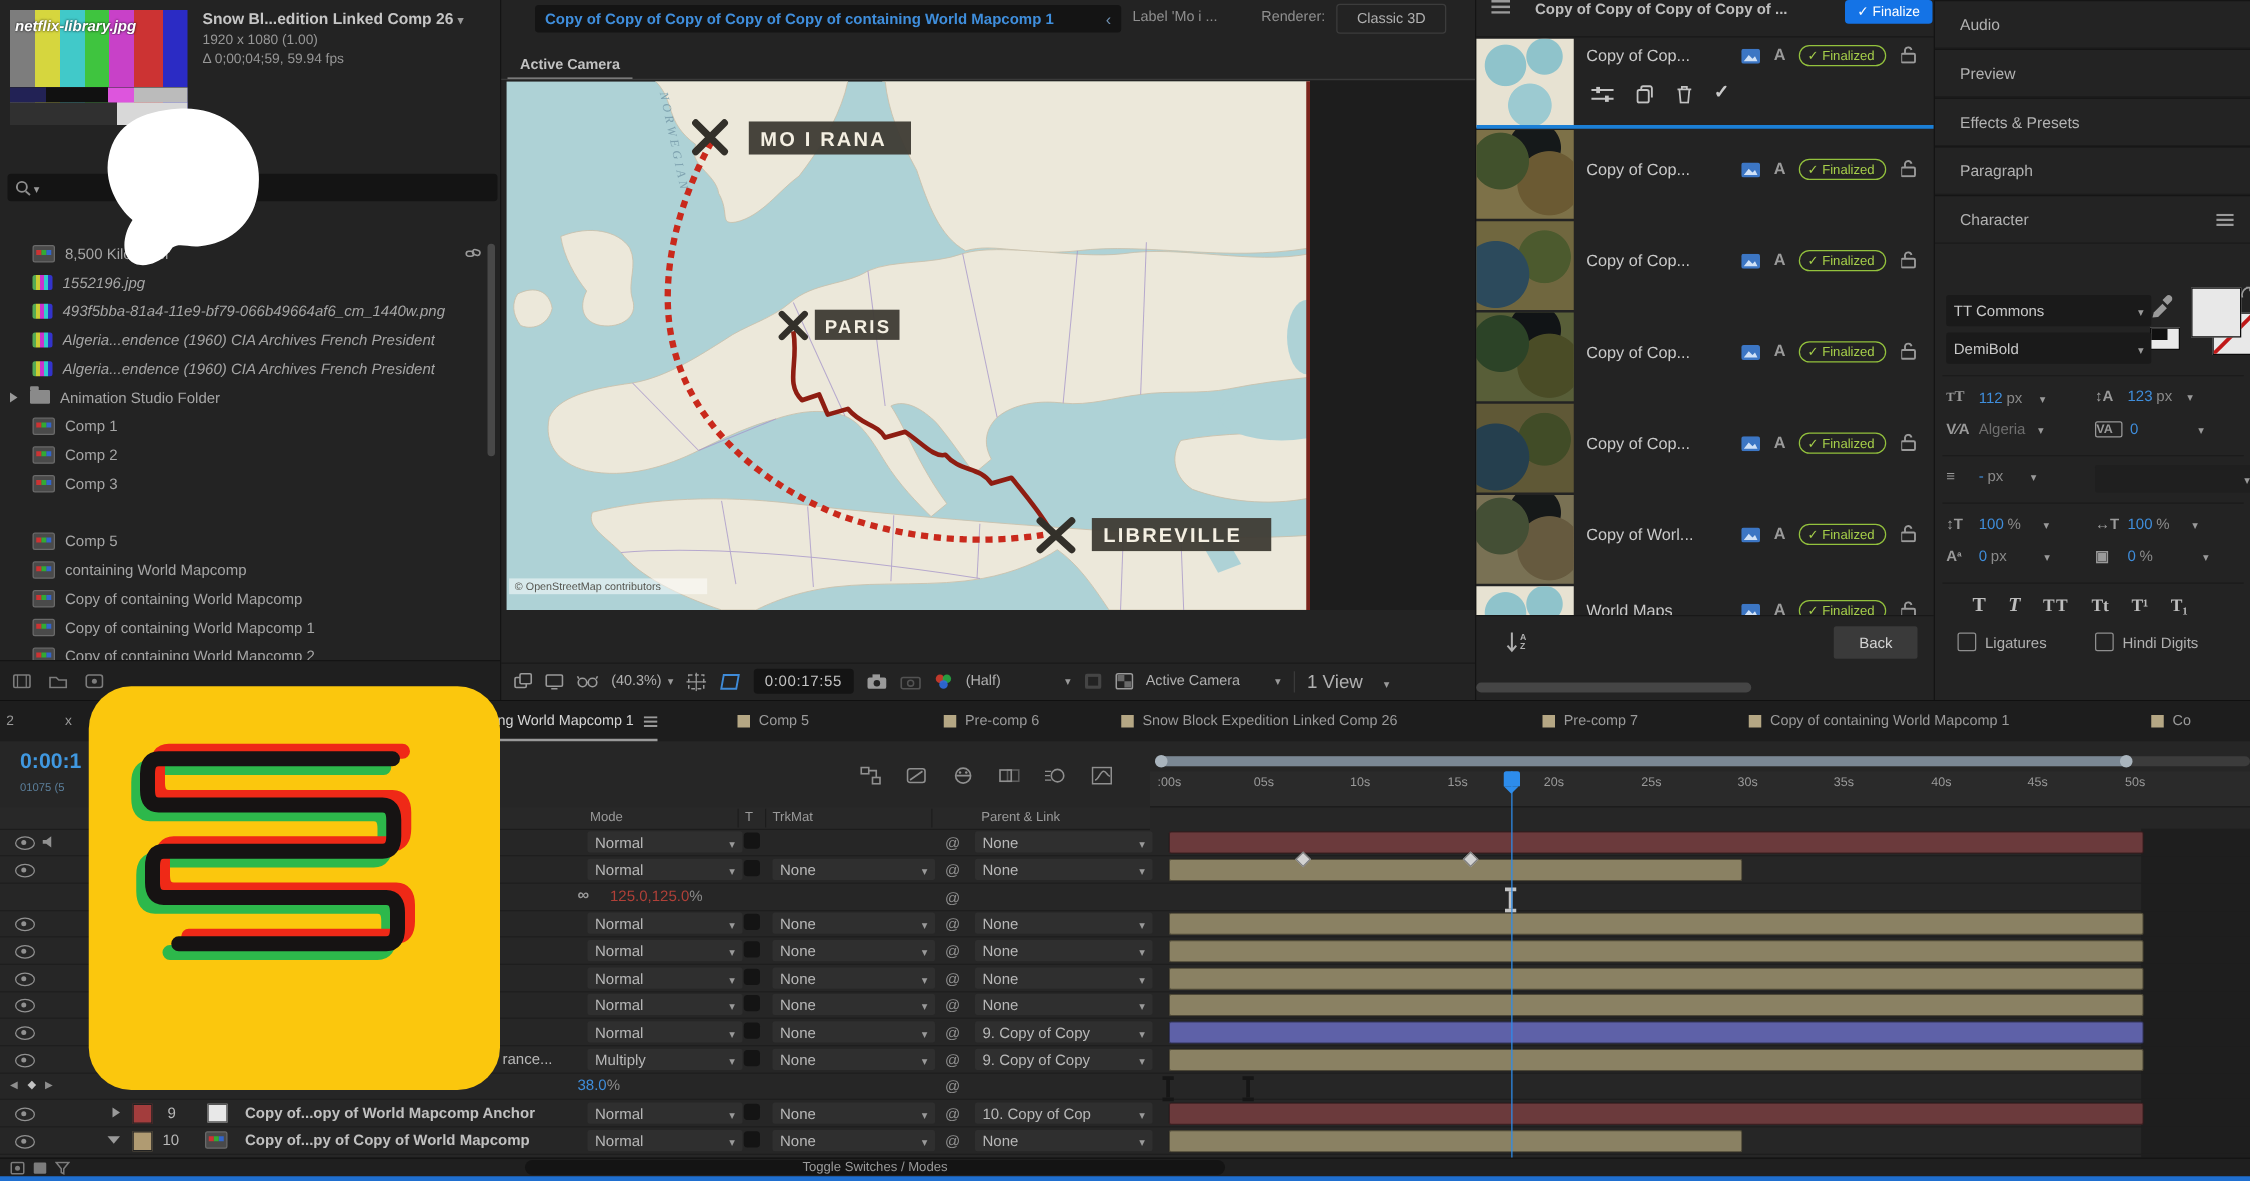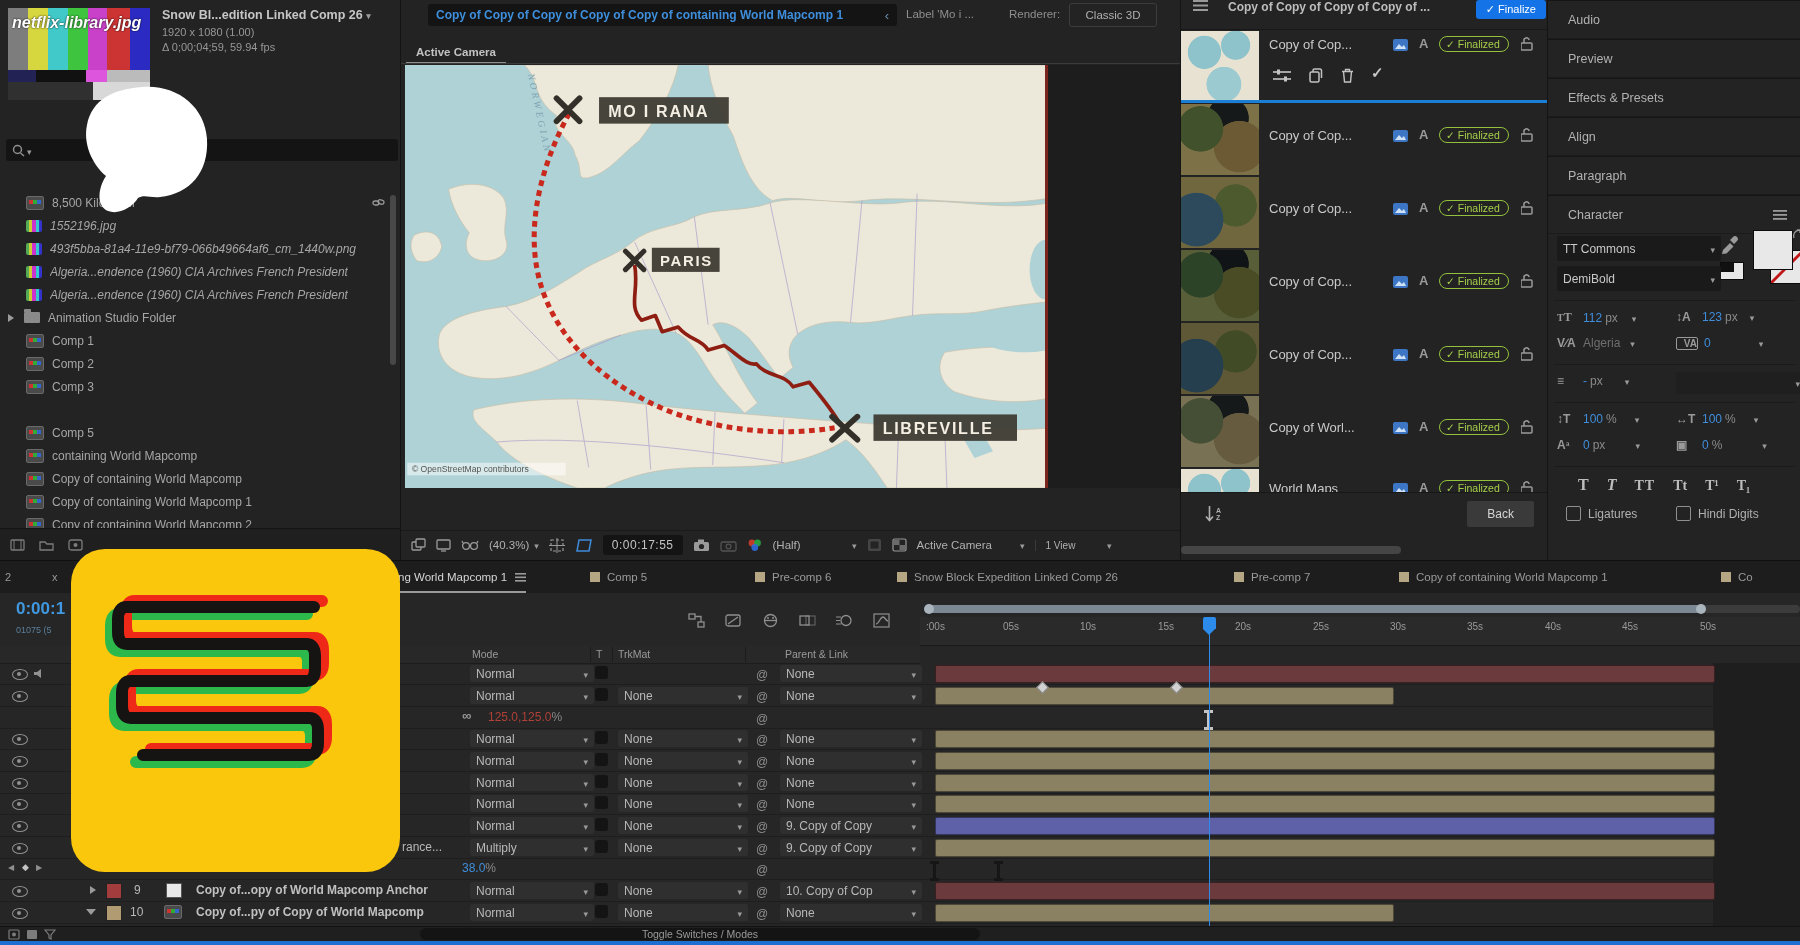--- a/index.html
+++ b/index.html
@@ -57,21 +57,21 @@
 <body>
 
 <div id="app">
 
   <div class="abs" style="left:0;top:0;width:400px;height:560px;background:#232323">
     <div class="abs" style="left:8px;top:8px;width:142px;height:92px;background:
       linear-gradient(180deg,transparent 0 62px,#222 62px 74px,transparent 74px),
       linear-gradient(90deg,#7d7d7d 0 14%,#d6d63e 14% 28%,#41c9c9 28% 42%,#3fc43f 42% 56%,#c841c8 56% 70%,#c33 70% 86%,#2b2bc4 86% 100%);position:absolute">
       <div class="abs" style="left:0;top:62px;width:142px;height:12px;background:linear-gradient(90deg,#225 0 20%,#111 20% 55%,#d5d 55% 70%,#bbb 70% 100%)"></div>
       <div class="abs" style="left:0;top:74px;width:142px;height:18px;background:linear-gradient(90deg,#303030 0 60%,#d8d8d8 60% 100%)"></div>
-      <span class="abs txt" style="left:4px;top:6px;width:134px;color:#fff;font-size:16px;font-weight:bold;font-style:italic;text-shadow:0 0 2px #000">netflix-library.jpg</span>
+      <span class="abs txt" style="left:4px;top:6px;width:134px;color:#fff;font-size:12px;font-weight:bold;font-style:italic;text-shadow:0 0 2px #000">netflix-library.jpg</span>
     </div>
     <div class="abs txt" style="left:162px;top:8px;width:230px;font-size:12.5px;font-weight:bold;color:#c6c6c6">
       <span>Snow Bl...edition Linked Comp 26</span> <span class="chevonly"></span>
     </div>
     <div class="abs txt" style="left:162px;top:26px;width:230px;font-size:11px;color:#979797">1920 x 1080 (1.00)</div>
     <div class="abs txt" style="left:162px;top:41px;width:230px;font-size:11px;color:#979797">Δ 0;00;04;59, 59.94 fps</div>
 
     <div class="abs well" style="left:6px;top:139px;width:386px;height:22px;display:flex;align-items:center;padding-left:6px">
       <span>
         <svg width="13" height="13" viewBox="0 0 13 13">
@@ -318,21 +318,21 @@
           <svg width="15" height="14">
             <rect x="1" y="1" width="13" height="12" rx="1.5" fill="none" stroke="#9a9a9a" stroke-width="1.2"></rect>
             <rect x="2" y="2" width="5.5" height="5" fill="#9a9a9a" opacity=".6"></rect>
             <rect x="7.5" y="7" width="5.5" height="5" fill="#9a9a9a" opacity=".6"></rect>
           </svg>
         </span>
       <span style="display:flex;align-items:center;font-size:11.5px;color:#b0b0b0;width:108px">
           <span style="flex:1">Active Camera</span>
           <span class="chevonly"></span>
         </span>
-      <span style="display:flex;align-items:center;font-size:10px;color:#b0b0b0;width:66px;border-left:1px solid #3a3a3a;padding-left:10px">
+      <span style="display:flex;align-items:center;font-size:15px;color:#b0b0b0;width:66px;border-left:1px solid #3a3a3a;padding-left:10px">
           <span style="flex:1">1 View</span>
           <span class="chevonly"></span>
         </span>
     </div>
   </div>
 
   <div class="abs" style="left:1180px;top:0;width:367px;height:560px;background:#232323;border-left:1px solid #141414">
     <div class="abs" style="left:0;top:0;width:367px;height:29px;border-bottom:1px solid #181818;display:flex;align-items:flex-start">
       <span style="margin-left:12px">
           <svg width="15" height="11">
@@ -513,23 +513,20 @@
 
   <div class="abs" style="left:1547px;top:0;width:253px;height:560px;background:#232323;border-left:1px solid #141414">
     <div class="hdr" style="height:37px">
         <span>Audio</span>
       </div>
     <div class="hdr" style="height:37px">
         <span>Preview</span>
       </div>
     <div class="hdr" style="height:37px">
         <span>Effects &amp; Presets</span>
-      </div>
-    <div class="hdr" style="height:37px">
-        <span>Align</span>
       </div>
     <div class="hdr" style="height:37px">
         <span>Paragraph</span>
       </div>
     <div class="hdr" style="height:37px">
       <span style="flex:1">Character</span>
       <span style="margin-right:14px">
           <svg width="14" height="10">
             <rect width="14" height="1.8" y="0" fill="#9a9a9a"></rect>
             <rect width="14" height="1.8" y="4" fill="#9a9a9a"></rect>
@@ -579,21 +576,21 @@
       <span class="bluev">123</span>
         <span class="unit">px</span>
       <span class="chevonly" style="margin-left:12px"></span>
     </div>
     <div class="charrow" style="left:9px;top:336px">
       <span class="cicon">V∕A</span>
       <span style="color:#6f6f6f">Algeria</span>
       <span class="chevonly" style="margin-left:10px"></span>
     </div>
     <div class="charrow" style="left:128px;top:336px">
-      <span class="cicon" style="border:1px solid #9a9a9a;border-radius:2px;width:20px;text-align:right;margin-right:6px;font-size:10px">VA</span>
+      <span class="cicon" style="border:1px solid #9a9a9a;border-radius:2px;width:20px;text-align:left;margin-right:6px;font-size:10px">VA</span>
       <span class="bluev">0</span>
       <span class="chevonly" style="margin-left:48px"></span>
     </div>
     <div class="hline" style="left:6px;top:364px;width:241px"></div>
 
     <div class="charrow" style="left:9px;top:374px">
       <span class="cicon">≡</span>
       <span class="bluev" style="color:#3f8edc">-</span>
         <span class="unit">px</span>
       <span class="chevonly" style="margin-left:22px"></span>

